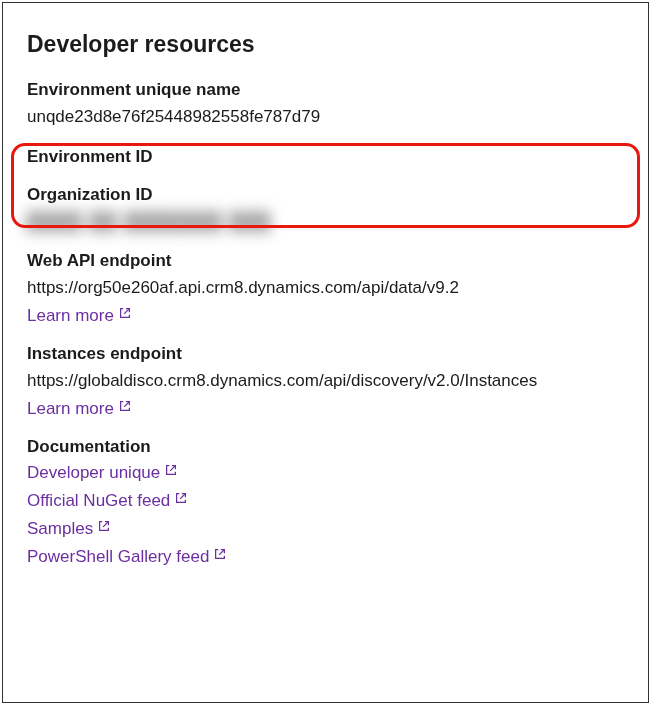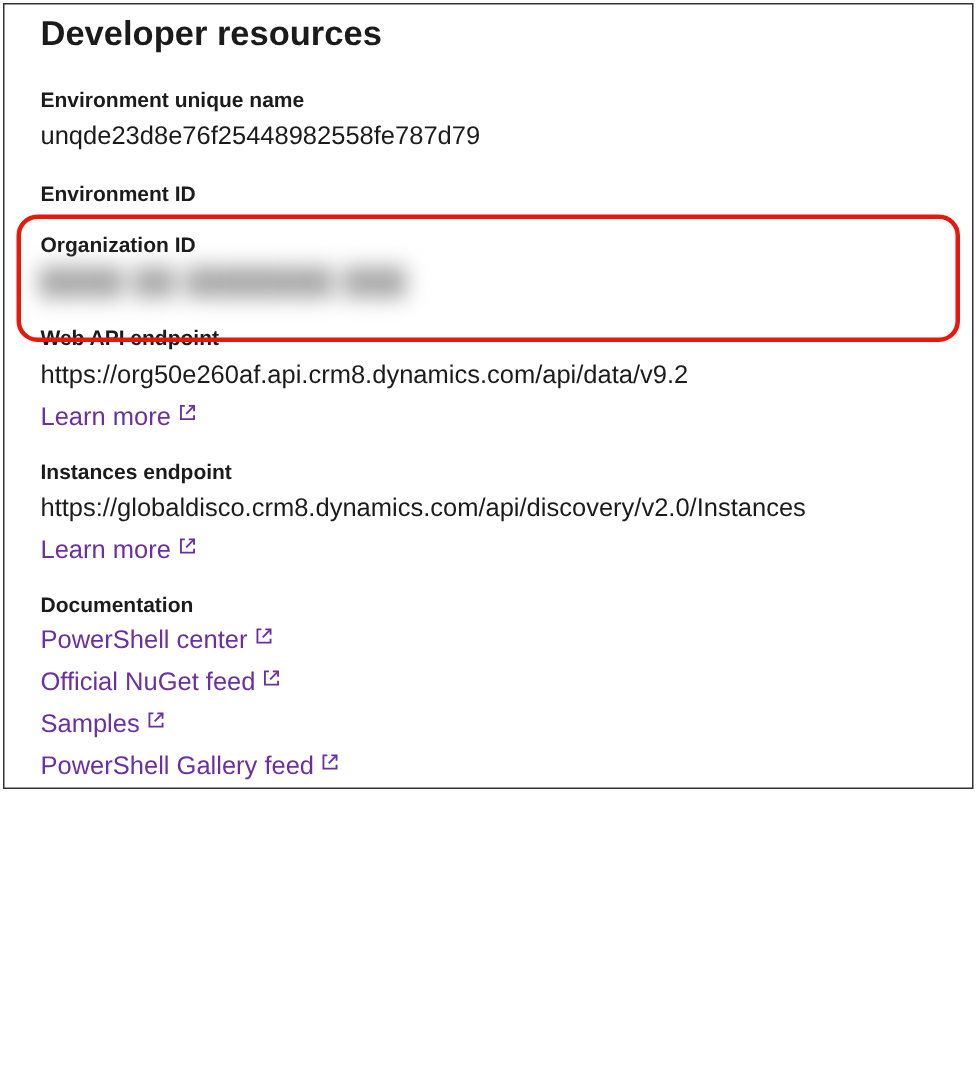--- a/index.html
+++ b/index.html
@@ -8,35 +8,35 @@
       padding: 0;
     }
     body {
       font-family: "Segoe UI", -apple-system, BlinkMacSystemFont, sans-serif;
       background: #fff;
       padding: 2px;
     }
     .panel {
       border: 1px solid #323232;
       width: 647px;
-      height: 524px;
-      padding: 6px 24px;
+      height: 701px;
+      padding: 28px 24px;
       position: relative;
     }
     .page-title {
       font-size: 23px;
       font-weight: 600;
       color: #1b1b1b;
       margin-bottom: 22px;
     }
     .section {
       margin-bottom: 18px;
     }
     .section-label {
-      font-size: 14px;
+      font-size: 17px;
       font-weight: 600;
       color: #1b1b1b;
       margin-bottom: 6px;
     }
     .section-value {
       font-size: 17px;
       font-weight: 400;
       color: #1b1b1b;
       word-break: break-all;
       line-height: 1.35;
@@ -128,21 +128,21 @@
         <path d="M9 3h4v4"></path>
         <path d="M13 3L7 9"></path>
       </svg>
     </a>
   </div>
 
   <div class="section">
     <div class="section-label">Documentation</div>
     <div class="doc-links">
       <a class="link">
-        <span>PowerShell center</span>
+        <span>Developer unique</span>
         <svg class="ext-icon" viewBox="0 0 16 16">
           <path d="M6 3H3v10h10v-3"></path>
             <path d="M9 3h4v4"></path>
             <path d="M13 3L7 9"></path>
         </svg>
       </a>
       <a class="link">
         <span>Official NuGet feed</span>
         <svg class="ext-icon" viewBox="0 0 16 16">
           <path d="M6 3H3v10h10v-3"></path>

